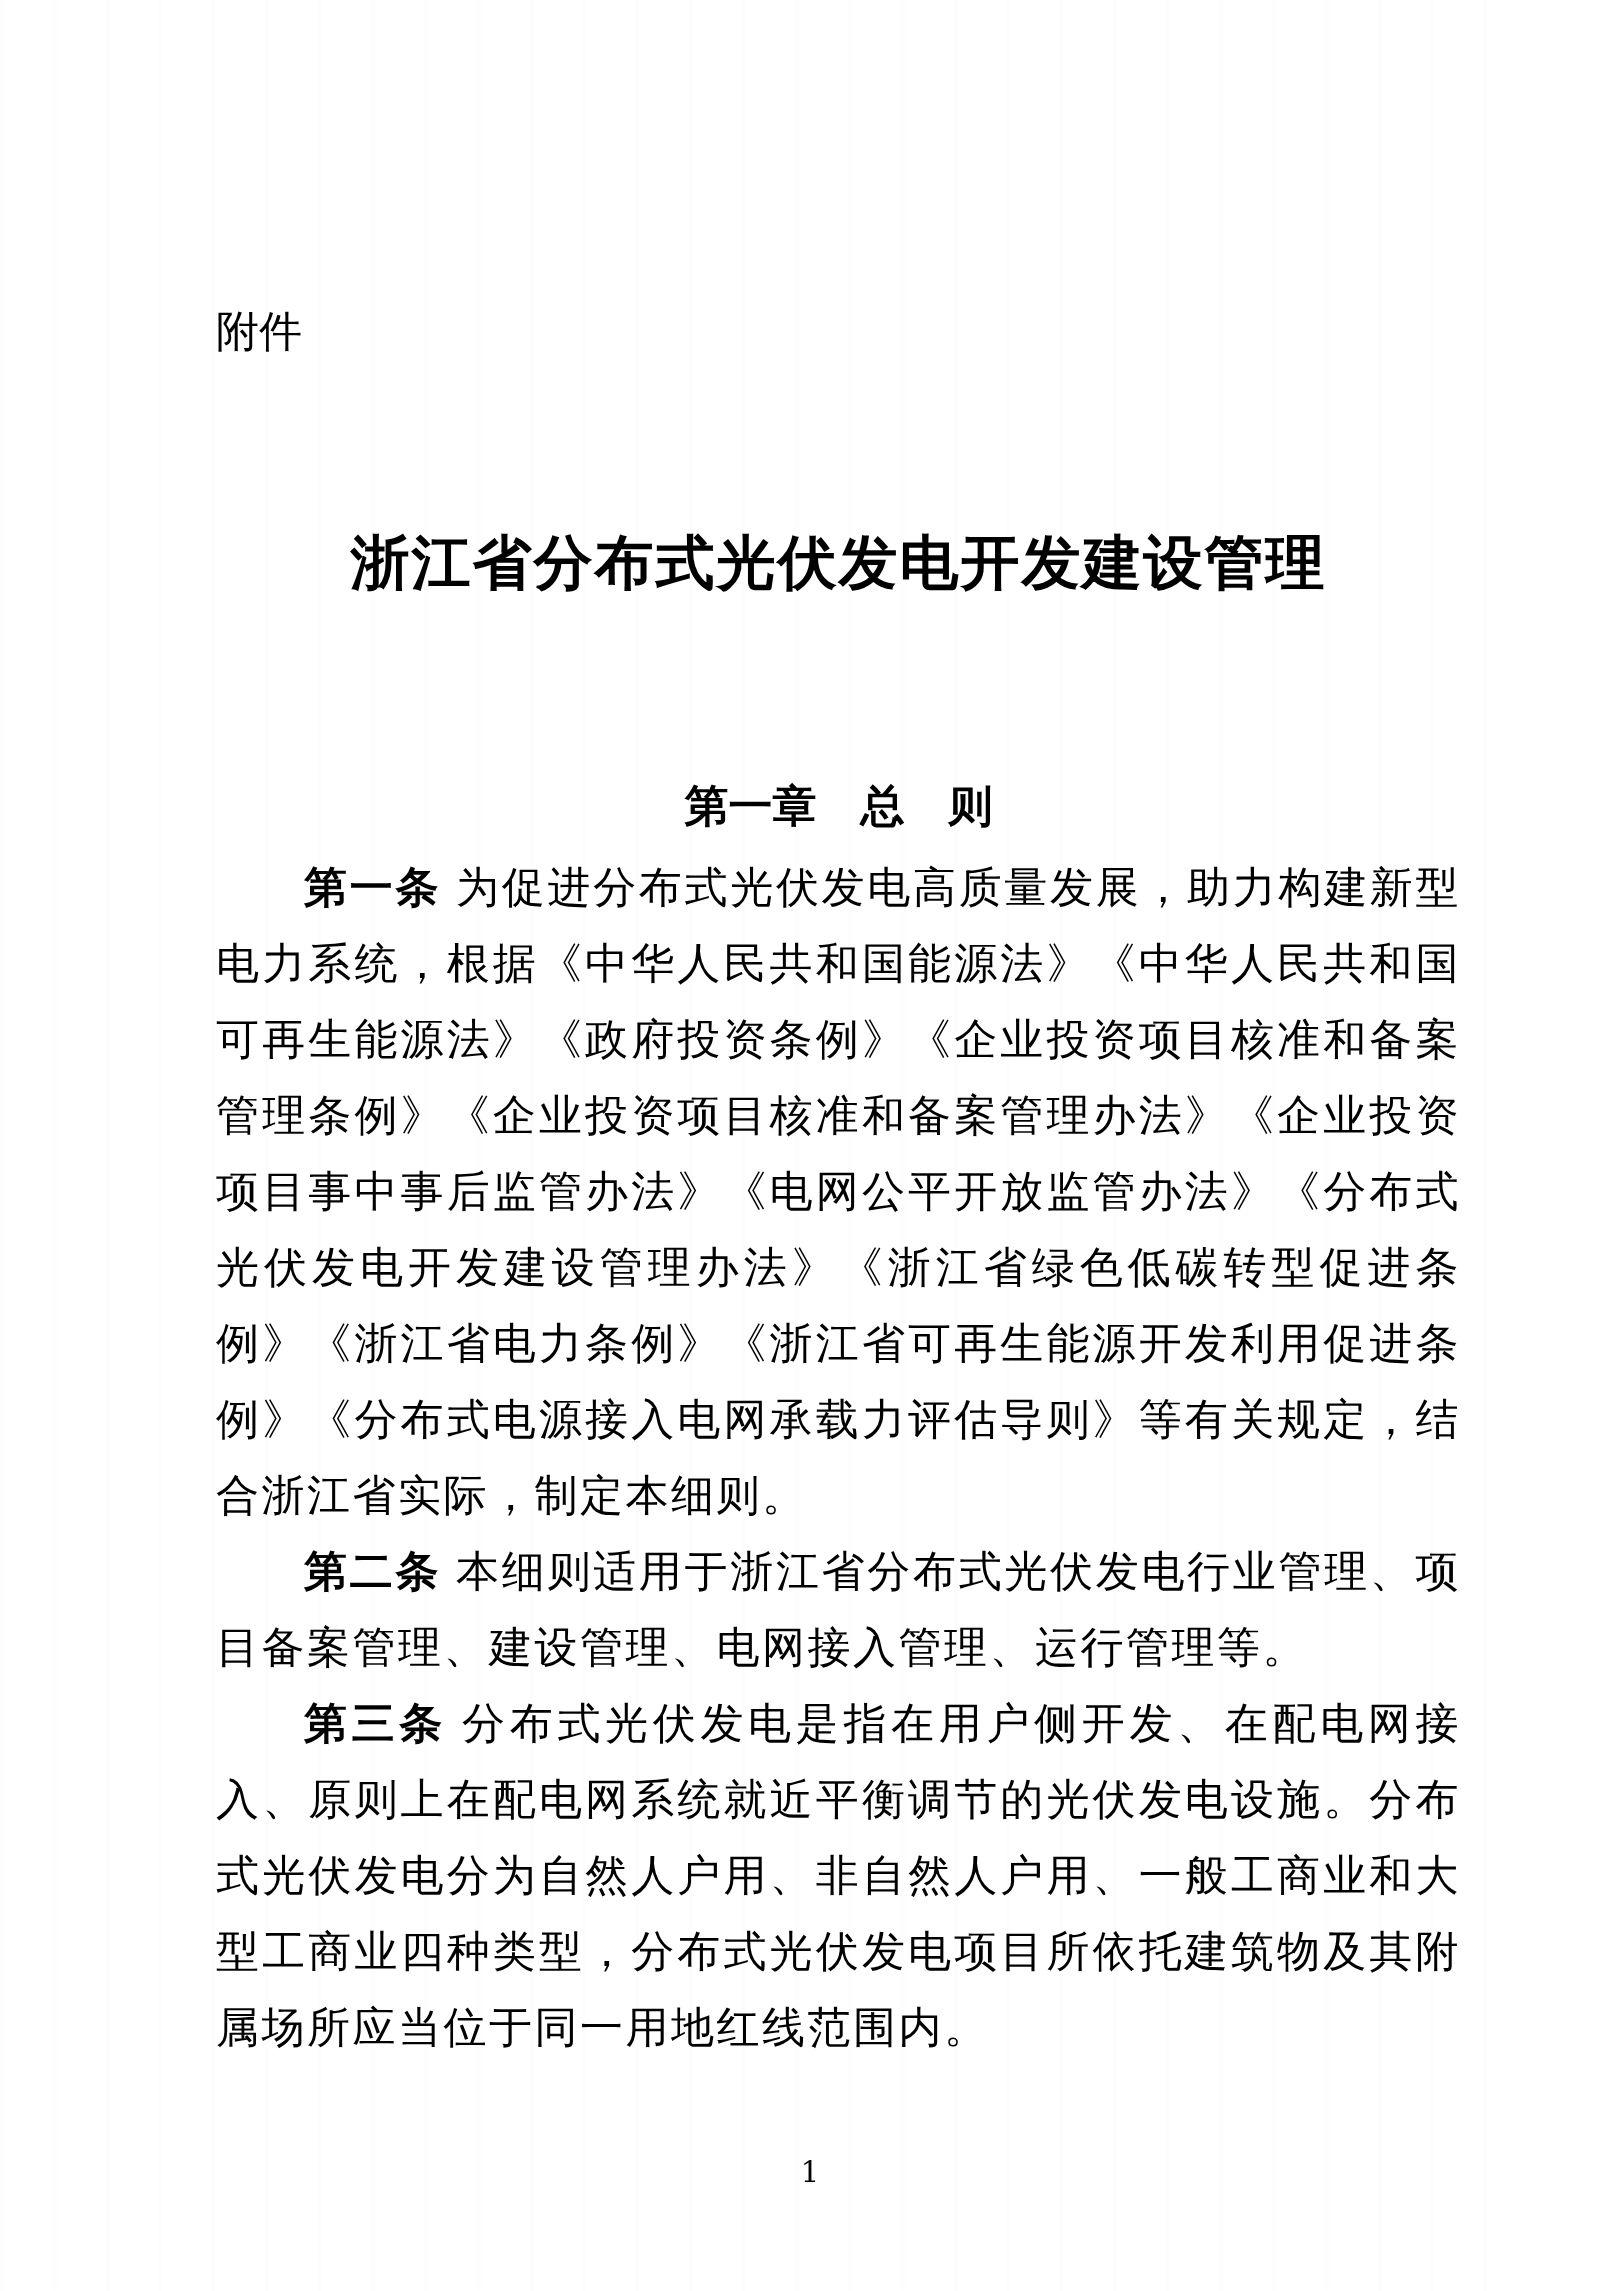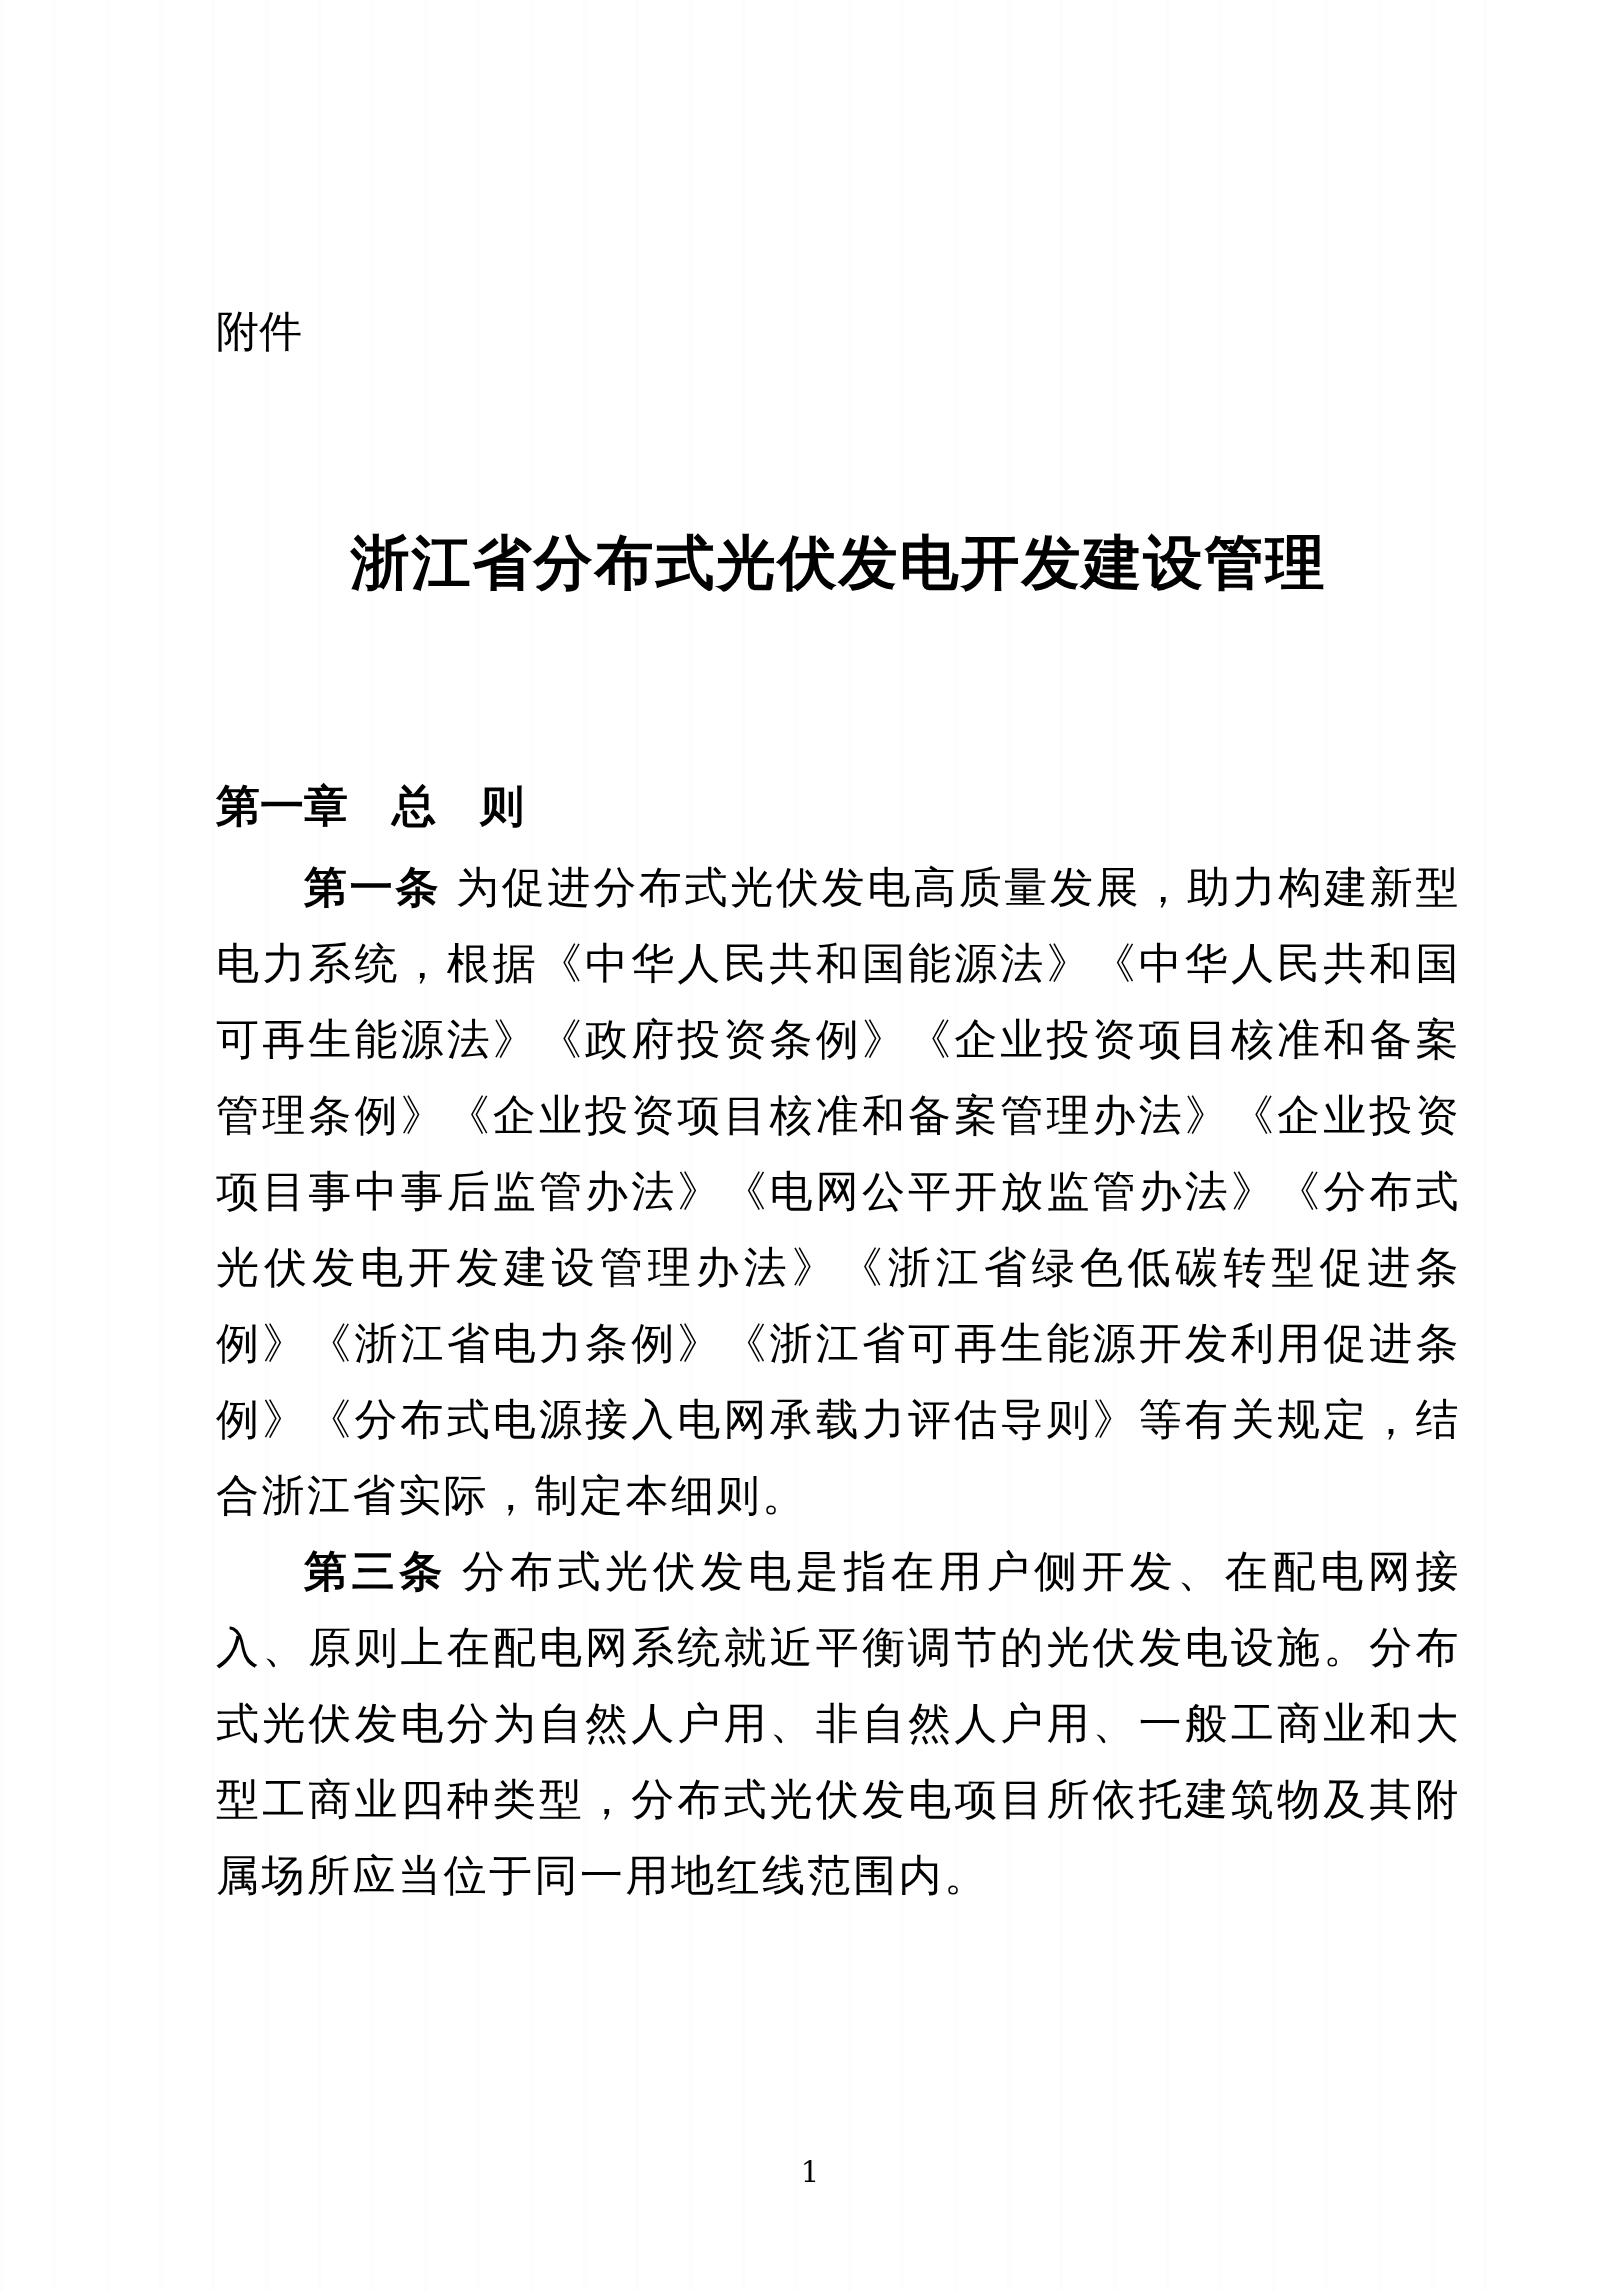--- a/index.html
+++ b/index.html
@@ -48,21 +48,21 @@
     font-weight: 700;
     font-size: 59px;
     line-height: 80px;
     letter-spacing: 2px;
   }
   .chapter-heading {
     position: absolute;
     top: 778px;
     left: 216px;
     width: 1245px;
-    text-align: left;
+    text-align: center;
     font-family: "Liberation Sans", sans-serif;
     font-weight: 700;
     font-size: 44px;
     line-height: 55px;
   }
   .body-text {
     position: absolute;
     top: 849px;
     left: 216px;
     width: 1245px;
@@ -103,20 +103,23 @@
     <div>浙江省分布式光伏发电开发建设管理</div>
   </div>
 
   <div class="chapter-heading">第一章　总　则</div>
 
   <div class="body-text">
     <p>
       <span class="article-lead">第一条</span><span>为促进分布式光伏发电高质量发展，助力构建新型电力系统，根据《中华人民共和国能源法》《中华人民共和国可再生能源法》《政府投资条例》《企业投资项目核准和备案管理条例》《企业投资项目核准和备案管理办法》《企业投资项目事中事后监管办法》《电网公平开放监管办法》《分布式光伏发电开发建设管理办法》《浙江省绿色低碳转型促进条例》《浙江省电力条例》《浙江省可再生能源开发利用促进条例》《分布式电源接入电网承载力评估导则》等有关规定，结合浙江省实际，制定本细则。</span>
     </p>
     <p>
+      <span class="article-lead">第二条</span><span>本细则适用于浙江省分布式光伏发电行业管理、项目备案管理、建设管理、电网接入管理、运行管理等。</span>
+    </p>
+    <p>
       <span class="article-lead">第三条</span><span>分布式光伏发电是指在用户侧开发、在配电网接入、原则上在配电网系统就近平衡调节的光伏发电设施。分布式光伏发电分为自然人户用、非自然人户用、一般工商业和大型工商业四种类型，分布式光伏发电项目所依托建筑物及其附属场所应当位于同一用地红线范围内。</span>
     </p>
   </div>
 
   <div class="page-footer">1</div>
 
 </div>
 
 
 </body></html>

